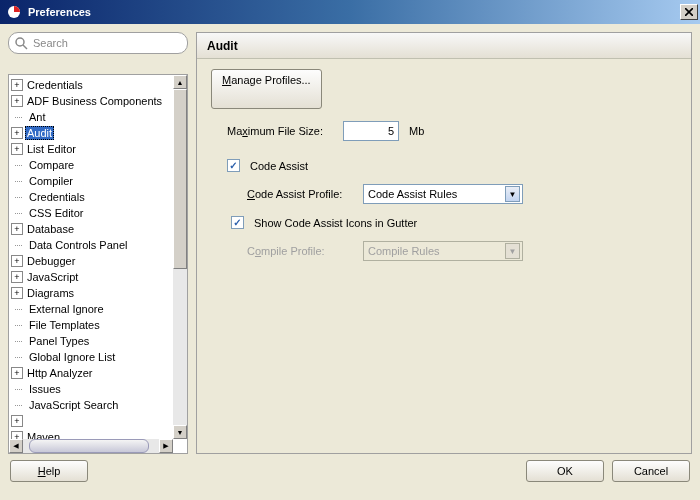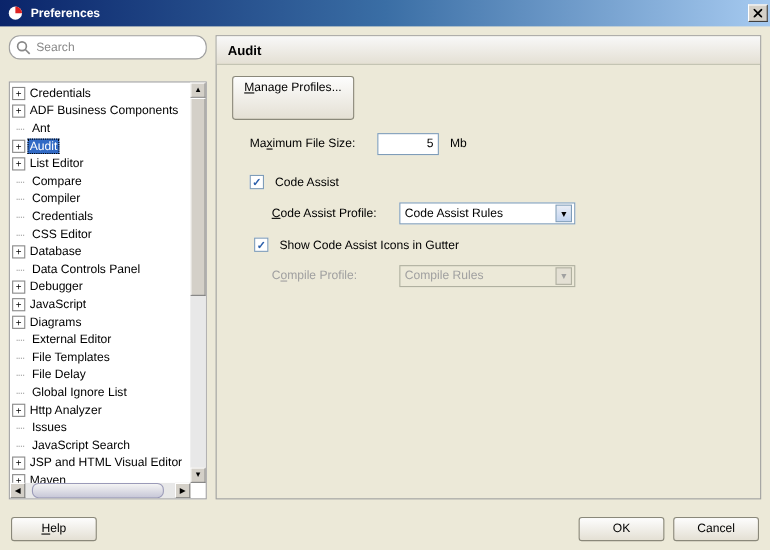--- a/index.html
+++ b/index.html
@@ -47,21 +47,21 @@
 .num-input { width: 56px; height: 20px; border: 1px solid #7f9db9; background: #fff; text-align: right; padding: 0 4px; }
 .unit { margin-left: 4px; }
 .chk { width: 13px; height: 13px; border: 1px solid #7f9db9; background: #fff; display: inline-flex; align-items: center; justify-content: center; margin-right: 4px; font-size: 10px; color: #2b5fab; font-weight: bold; }
 .select { width: 160px; height: 20px; border: 1px solid #7f9db9; background: #fff; display: inline-flex; align-items: center; justify-content: space-between; padding: 0 2px 0 4px; }
 .select.disabled { background: #ece9d8; color: #a0a0a0; border-color: #b0b0a0; }
 .select .arrow { width: 15px; height: 16px; background: linear-gradient(#eaeef6,#c2d4f0); border: 1px solid #7f9db9; display: flex; align-items: center; justify-content: center; font-size: 8px; }
 .select.disabled .arrow { background: #e4e0d4; border-color: #b0b0a0; color: #a0a0a0; }
 .disabled-text { color: #a0a0a0; }
 .underline { text-decoration: underline; }
 
-.footer { position: absolute; left: 0; right: 0; bottom: 0; height: 38px; display: flex; align-items: center; padding: 0 10px; gap: 8px; }
+.footer { position: absolute; left: 0; right: 0; bottom: 10px; height: 38px; display: flex; align-items: center; padding: 0 10px; gap: 8px; }
 .footer .spacer { flex: 1; }
 .footer .fbtn { min-width: 78px; height: 22px; background: linear-gradient(#fdfdfd,#e4e0d4); border: 1px solid #8a887a; border-radius: 3px; line-height: 20px; text-align: center; cursor: pointer; }
 </style>
 </head>
 <body>
 
 <div class="titlebar">
   <span class="logo">
     <svg width="14" height="14" viewBox="0 0 14 14">
         <circle cx="7" cy="7" r="6" fill="#fff"></circle>
@@ -142,49 +142,48 @@
             <div class="tree-item">
               <span class="expander">+</span>
               <span class="label">JavaScript</span>
             </div>
             <div class="tree-item">
               <span class="expander">+</span>
               <span class="label">Diagrams</span>
             </div>
             <div class="tree-item">
               <span class="dots">····</span>
-              <span class="label">External Editor</span>
+              <span class="label">External Ignore</span>
             </div>
             <div class="tree-item">
               <span class="dots">····</span>
               <span class="label">File Templates</span>
             </div>
             <div class="tree-item">
               <span class="dots">····</span>
-              <span class="label">File Delay</span>
+              <span class="label">Panel Types</span>
             </div>
             <div class="tree-item">
               <span class="dots">····</span>
               <span class="label">Global Ignore List</span>
             </div>
             <div class="tree-item">
               <span class="expander">+</span>
               <span class="label">Http Analyzer</span>
             </div>
             <div class="tree-item">
               <span class="dots">····</span>
               <span class="label">Issues</span>
             </div>
             <div class="tree-item">
               <span class="dots">····</span>
               <span class="label">JavaScript Search</span>
             </div>
             <div class="tree-item">
               <span class="expander">+</span>
-              <span class="label">JSP and HTML Visual Editor</span>
             </div>
             <div class="tree-item">
               <span class="expander">+</span>
               <span class="label">Maven</span>
             </div>
           </div>
       </div>
       <div class="vscroll">
         <div class="btn">▲</div>
         <div class="thumb"></div>

